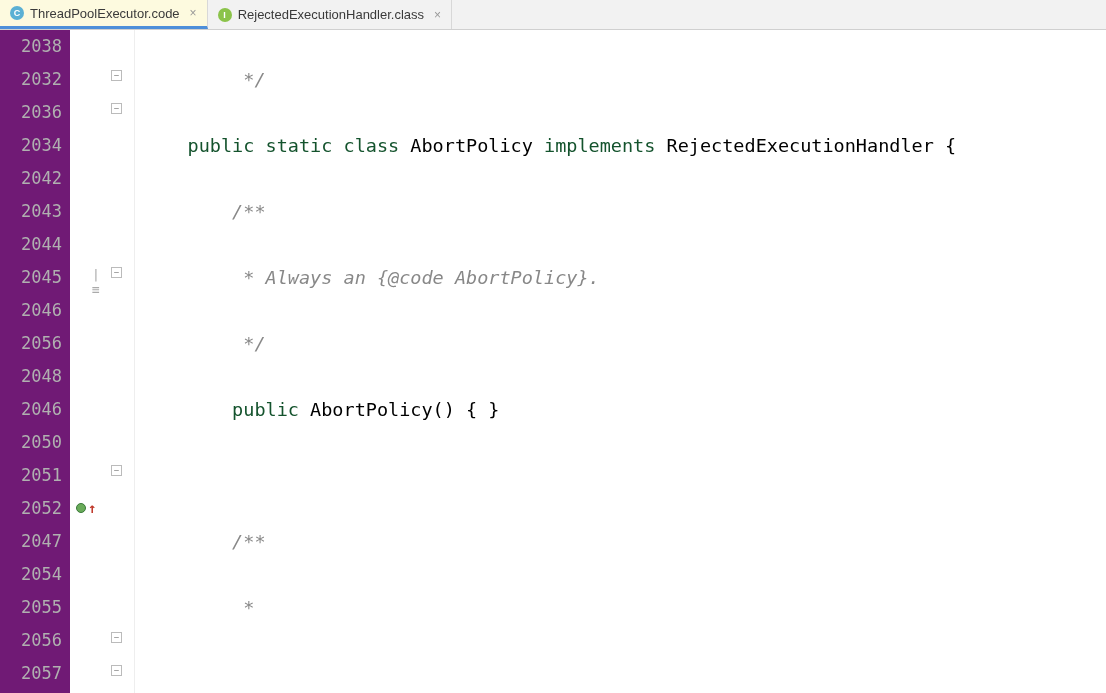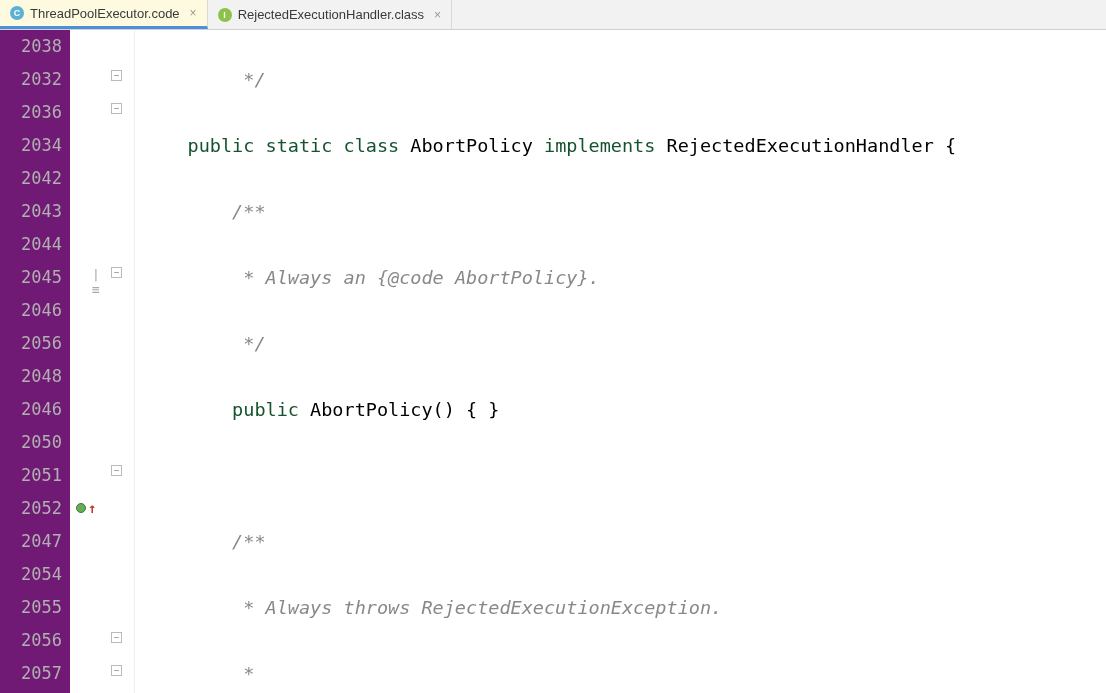--- a/index.html
+++ b/index.html
@@ -190,21 +190,20 @@
 
   <div class="code">
 <div class="code-line">         <span class="comment"><span>*/</span></span></div>
 <div class="code-line">    <span class="kw">public</span> <span class="kw">static</span> <span class="kw">class</span><span> AbortPolicy </span><span class="kw">implements</span><span> RejectedExecutionHandler {</span></div>
 <div class="code-line">        <span class="comment">/**</span></div>
 <div class="code-line">        <span class="comment"><span> * Always an {</span><span class="doctag">@code</span><span> AbortPolicy}.</span></span></div>
 <div class="code-line">        <span class="comment"> */</span></div>
 <div class="code-line">        <span class="kw">public</span><span> AbortPolicy() { }</span></div>
 <div class="code-line"><span></span></div>
 <div class="code-line">        <span class="comment">/**</span></div>
-<div class="code-line">        <span class="comment"> * Always throws RejectedExecutionException.</span></div>
 <div class="code-line">        <span class="comment"> *</span></div>
 
 
 
 
 
 
 
 
 

